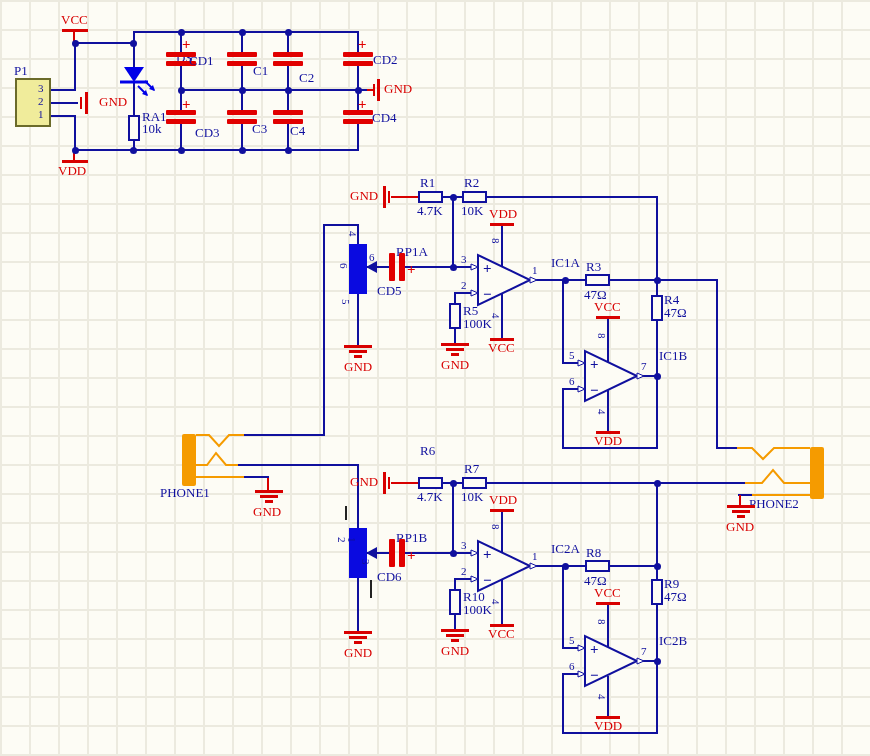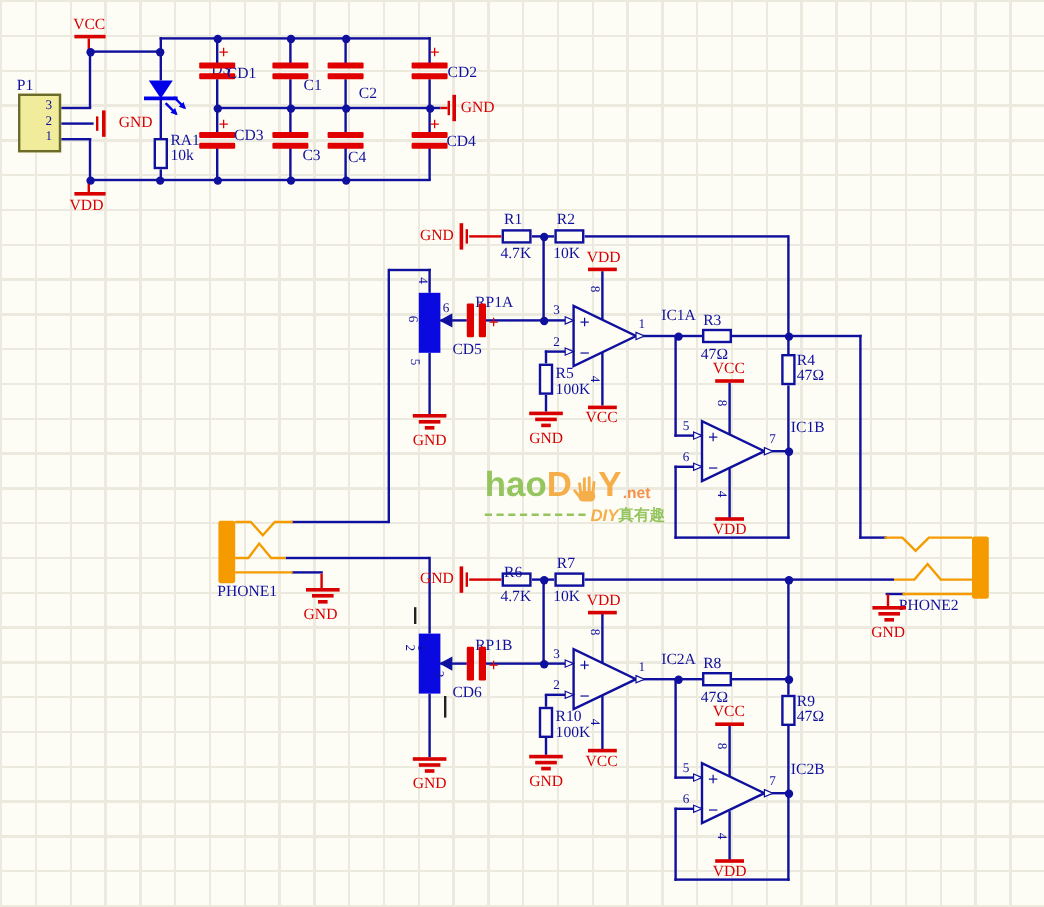--- a/index.html
+++ b/index.html
@@ -219,21 +219,21 @@
   <div class="plate" style="left:343px;top:110px;width:30px;height:5px"></div>
   <div class="plate" style="left:343px;top:119px;width:30px;height:5px"></div>
   <span class="plus" style="left:182px;top:37px">+</span>
   <span class="plus" style="left:358px;top:37px">+</span>
   <span class="plus" style="left:182px;top:97px">+</span>
   <span class="plus" style="left:358px;top:97px">+</span>
   <span class="lbl" style="left:189px;top:54px">CD1</span>
   <span class="lbl" style="left:253px;top:64px">C1</span>
   <span class="lbl" style="left:299px;top:71px">C2</span>
   <span class="lbl" style="left:373px;top:53px">CD2</span>
-  <span class="lbl" style="left:195px;top:106px">CD3</span>
+  <span class="lbl" style="left:195px;top:126px">CD3</span>
   <span class="lbl" style="left:252px;top:122px">C3</span>
   <span class="lbl" style="left:290px;top:124px">C4</span>
   <span class="lbl" style="left:372px;top:111px">CD4</span>
 
   <div class="rw" style="left:373px;top:84px;width:2px;height:12px"></div>
   <div class="rw" style="left:377px;top:79px;width:3px;height:22px"></div>
   <span class="lbl red" style="left:384px;top:82px">GND</span>
 
   <span class="lbl red" style="left:350px;top:189px">GND</span>
   <div class="rw" style="left:383px;top:186px;width:3px;height:22px"></div>
@@ -311,51 +311,28 @@
   <span class="lbl pin" style="left:569px;top:376px">6</span>
   <span class="lbl pin" style="left:641px;top:361px">7</span>
   <span class="lbl" style="left:659px;top:349px">IC1B</span>
   <span class="lbl pin rot" style="left:598px;top:330px">8</span>
   <span class="lbl pin rot" style="left:598px;top:406px">4</span>
   <div class="tbar" style="left:596px;top:316px"></div>
   <span class="lbl red" style="left:594px;top:300px">VCC</span>
   <div class="tbar" style="left:596px;top:431px"></div>
   <span class="lbl red" style="left:594px;top:434px">VDD</span>
 
-  <div id="logo">
-    <div class="r1">
-      <span class="hao">hao</span>
-        <span class="oj">D</span>
-        <svg style="position:relative;width:22px;height:26px" viewBox="0 0 22 26">
-        <g stroke="#f5a83c" stroke-width="2.4" stroke-linecap="round" fill="none">
-          <line x1="6" y1="10" x2="7" y2="19"></line>
-            <line x1="10" y1="6" x2="10" y2="19"></line>
-          <line x1="14" y1="5" x2="14" y2="19"></line>
-            <line x1="18" y1="9" x2="17" y2="19"></line>
-          <line x1="2" y1="16" x2="7" y2="22"></line>
-        </g>
-        <rect x="5" y="16" width="14" height="9" rx="4" fill="#f5a83c"></rect>
-      </svg>
-        <span class="oj">Y</span>
-        <span class="net">.net</span>
-    </div>
-    <div class="r2">
-      <span class="dash"></span>
-      <span class="diy">DIY</span>
-      <span class="cn">真有趣</span>
-    </div>
-  </div>
 
   <svg style="left:180px;top:426px" width="110" height="62" viewBox="0 0 110 62">
     <rect x="2" y="8" width="14" height="52" rx="2" fill="#f59b00"></rect>
     <polyline points="16,9 29,9 39,20 49,9 64,9" fill="none" stroke="#f59b00" stroke-width="2"></polyline>
     <polyline points="16,39 27,39 36,27 46,39 58,39" fill="none" stroke="#f59b00" stroke-width="2"></polyline>
     <line x1="16" y1="51" x2="64" y2="51" stroke="#f59b00" stroke-width="2"></line>
   </svg>
-  <span class="lbl" style="left:181px;top:486px">PHONE1</span>
+  <span class="lbl" style="left:160px;top:486px">PHONE1</span>
   <div class="earth" style="left:254px;top:490px">
       <i></i>
       <i></i>
       <i></i>
     </div>
   <span class="lbl red" style="left:253px;top:505px">GND</span>
 
   <svg style="left:712px;top:440px" width="116" height="62" viewBox="0 0 116 62">
     <rect x="98" y="7" width="14" height="52" rx="2" fill="#f59b00"></rect>
     <polyline points="25,8 40,8 51,19 62,8 98,8" fill="none" stroke="#f59b00" stroke-width="2"></polyline>
@@ -367,21 +344,21 @@
       <i></i>
       <i></i>
       <i></i>
     </div>
   <span class="lbl red" style="left:726px;top:520px">GND</span>
 
   <span class="lbl red" style="left:350px;top:475px">GND</span>
   <div class="rw" style="left:383px;top:472px;width:3px;height:22px"></div>
   <div class="rw" style="left:388px;top:477px;width:2px;height:12px"></div>
   <div class="res-h" style="left:418px;top:477px"></div>
-  <span class="lbl" style="left:420px;top:470px">R6</span>
+  <span class="lbl" style="left:420px;top:444px">R6</span>
   <span class="lbl" style="left:417px;top:490px">4.7K</span>
   <div class="res-h" style="left:462px;top:477px"></div>
   <span class="lbl" style="left:464px;top:462px">R7</span>
   <span class="lbl" style="left:461px;top:490px">10K</span>
 
   <div class="pot" style="left:349px;top:528px"></div>
   <div class="wiper" style="left:366px;top:547px"></div>
   <div class="tick" style="left:345px;top:506px;width:2px;height:14px"></div>
   <div class="tick" style="left:370px;top:580px;width:2px;height:18px"></div>
   <span class="lbl pin rot" style="left:338px;top:534px">2</span>

